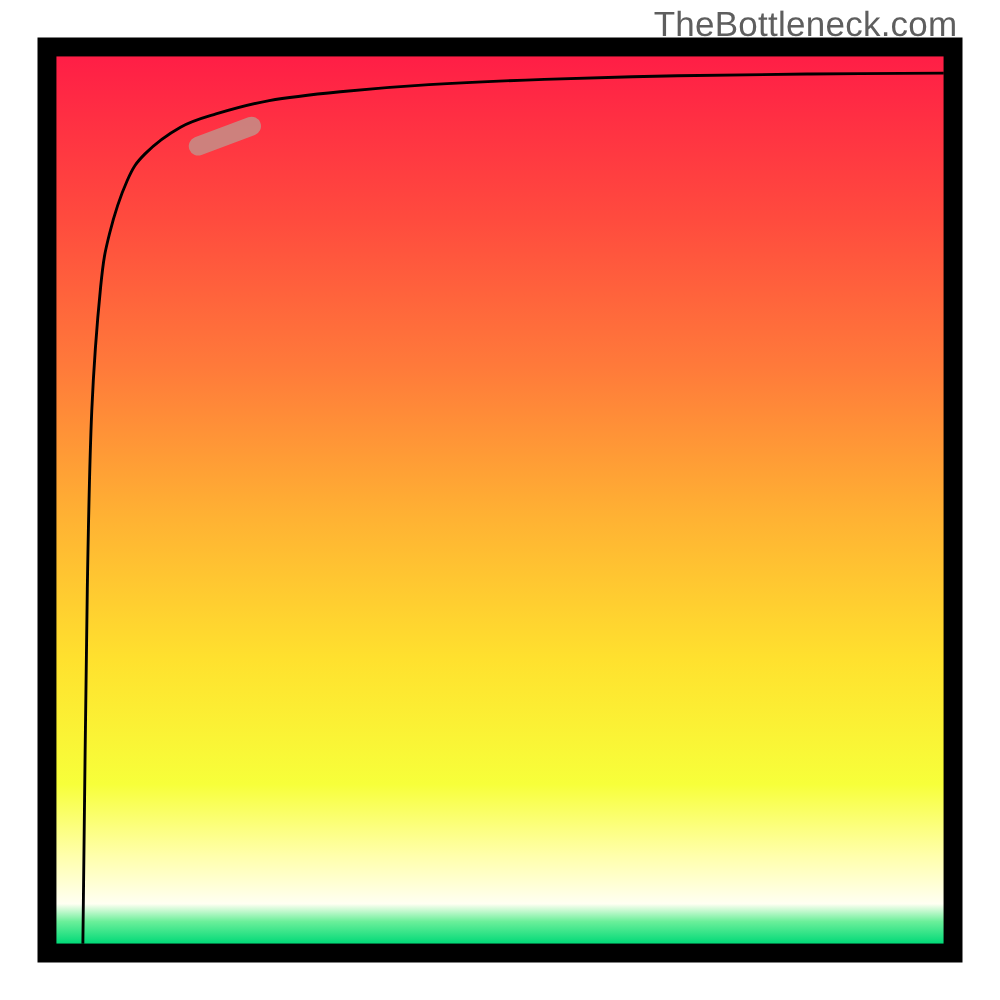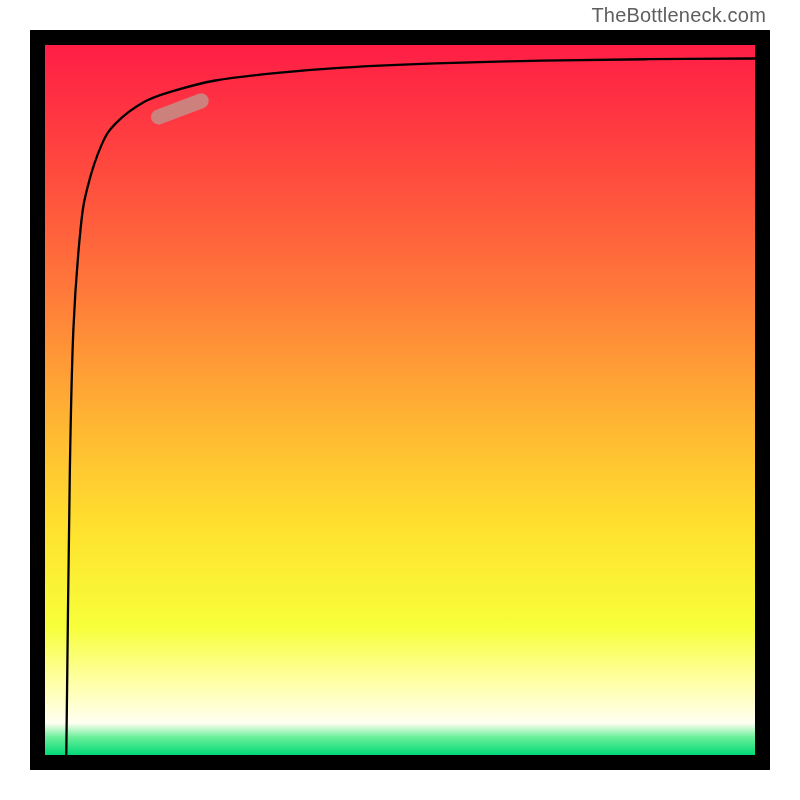--- a/index.html
+++ b/index.html
@@ -31,21 +31,21 @@
     left: 15px;
     top: 15px;
     right: 15px;
     bottom: 15px;
   }
   .watermark {
     position: absolute;
     top: 4px;
     right: 34px;
     color: #5e5e5e;
-    font-size: 20px;
+    font-size: 28px;
     font-weight: 400;
     letter-spacing: 0.2px;
   }
 </style>
 </head>
 <body>
 
 <div class="chart-root">
 
   <div class="watermark">TheBottleneck.com</div>

